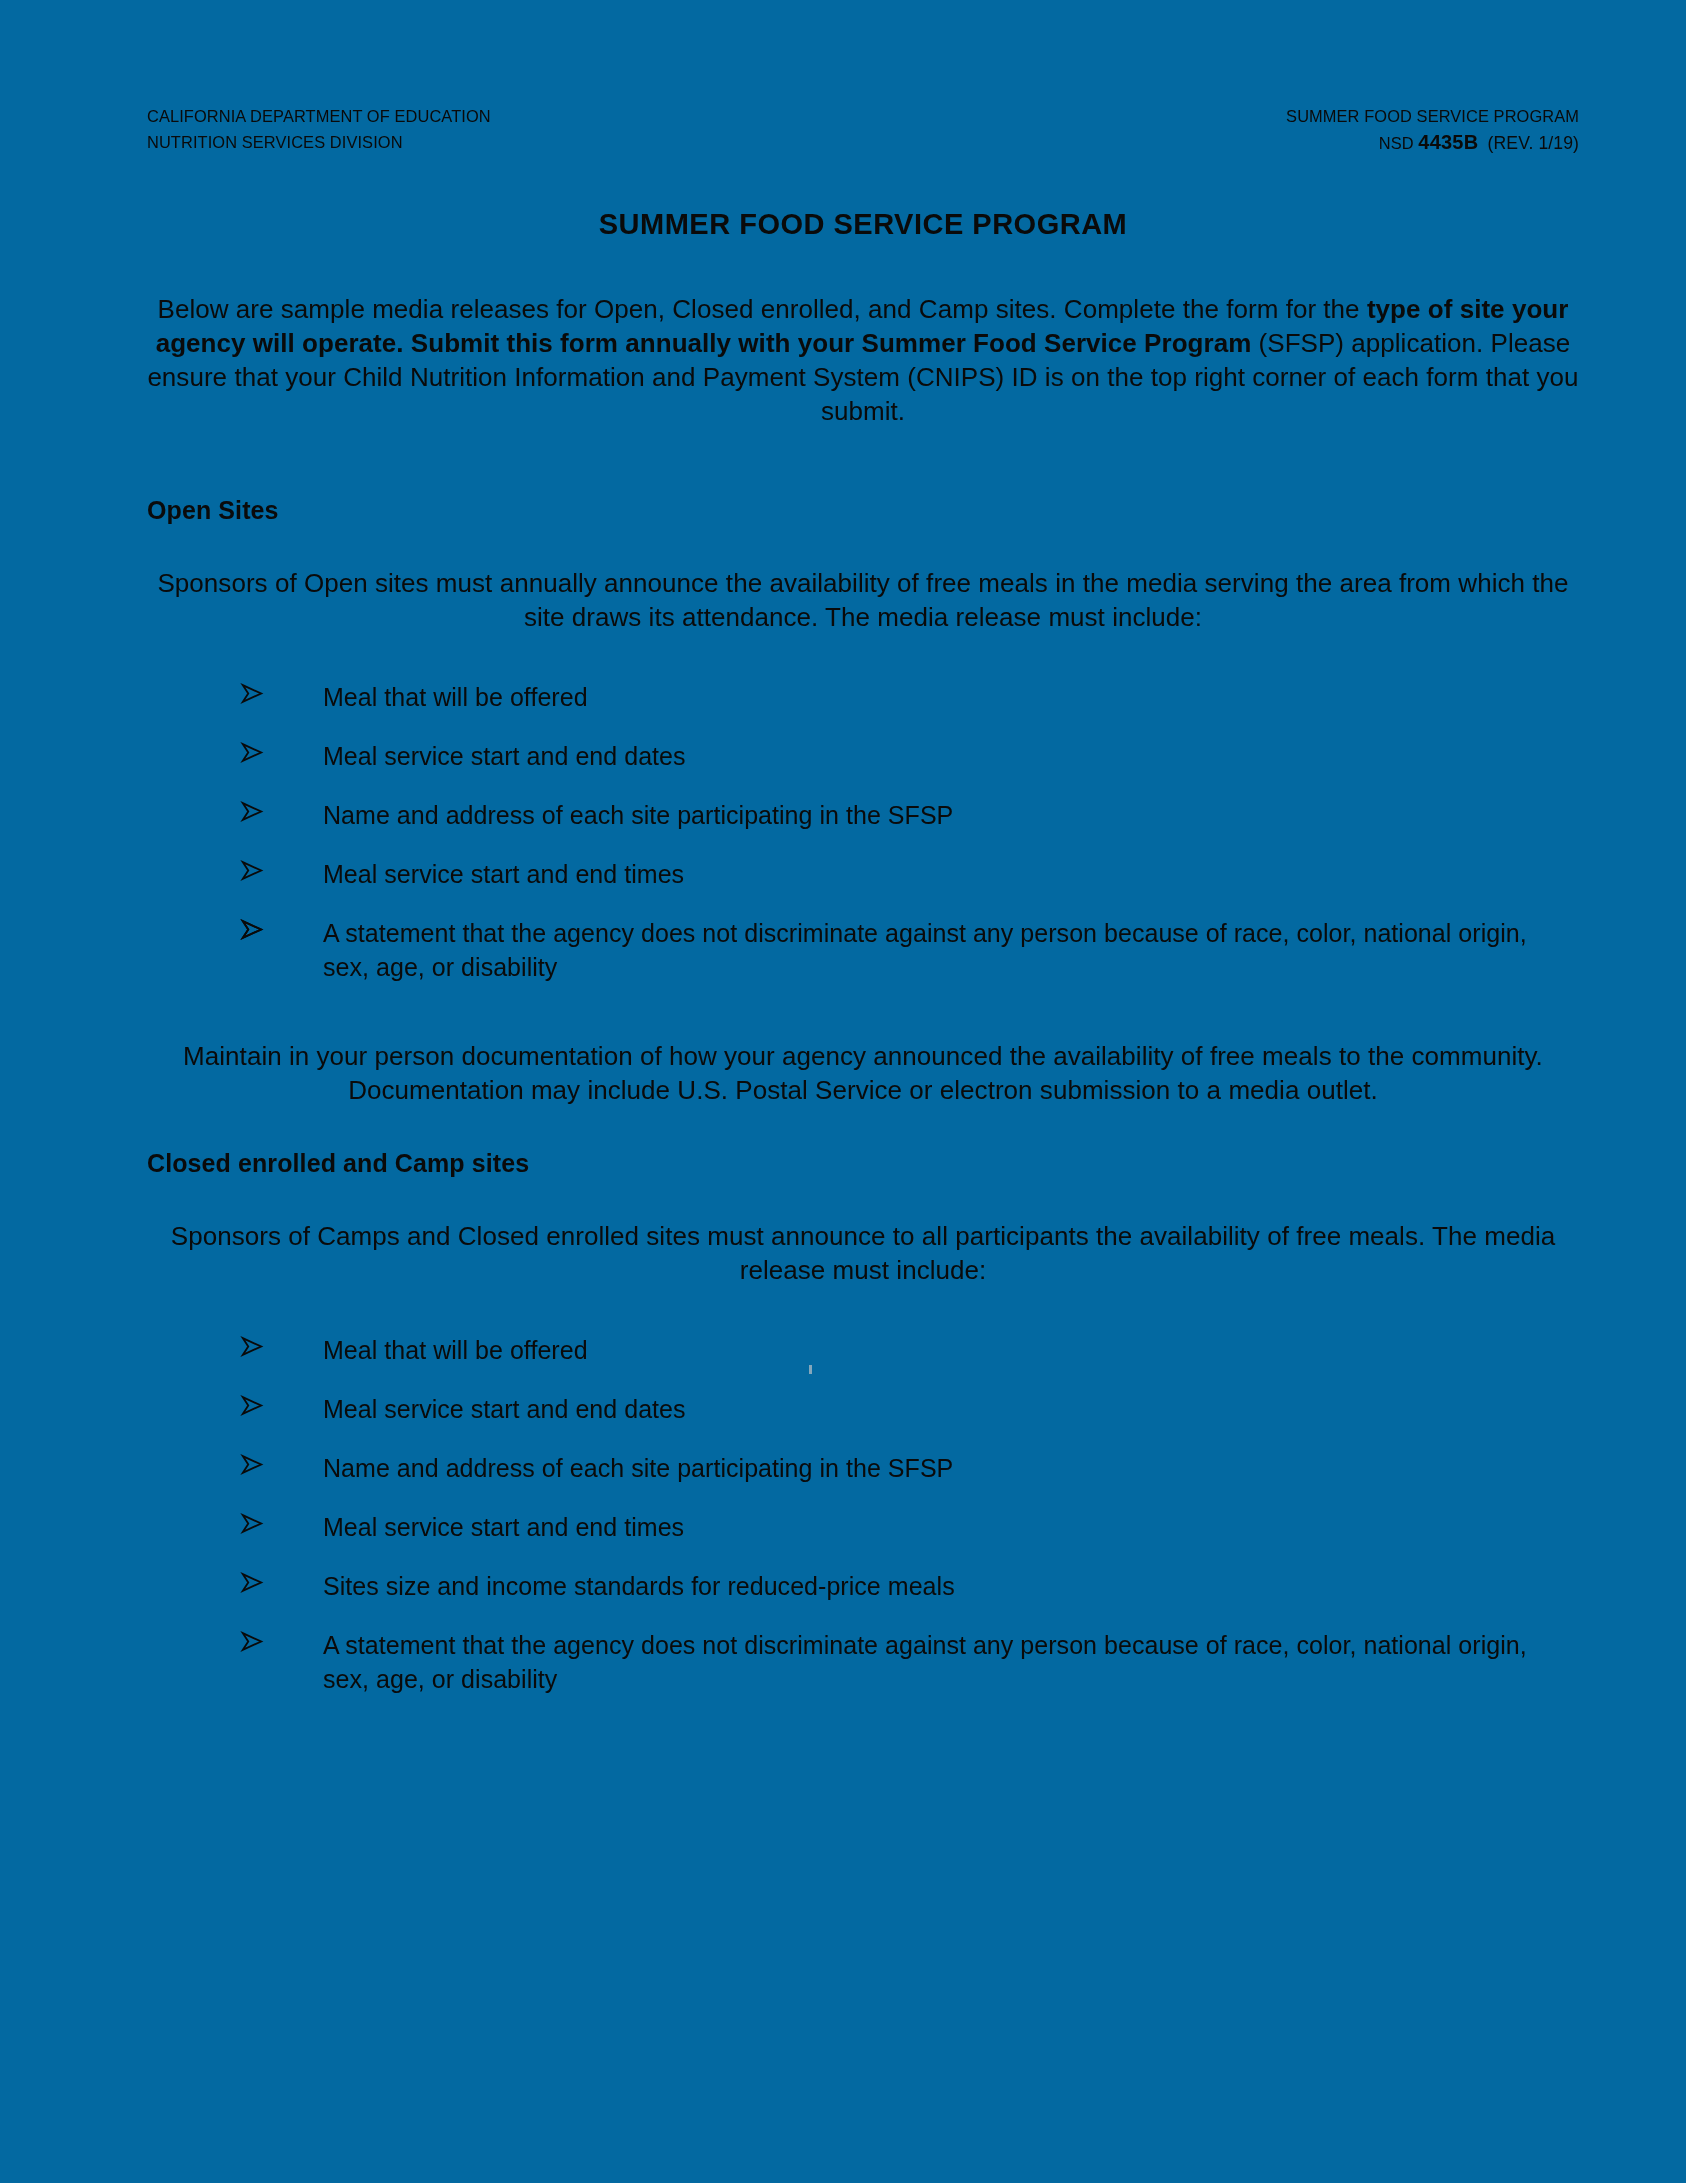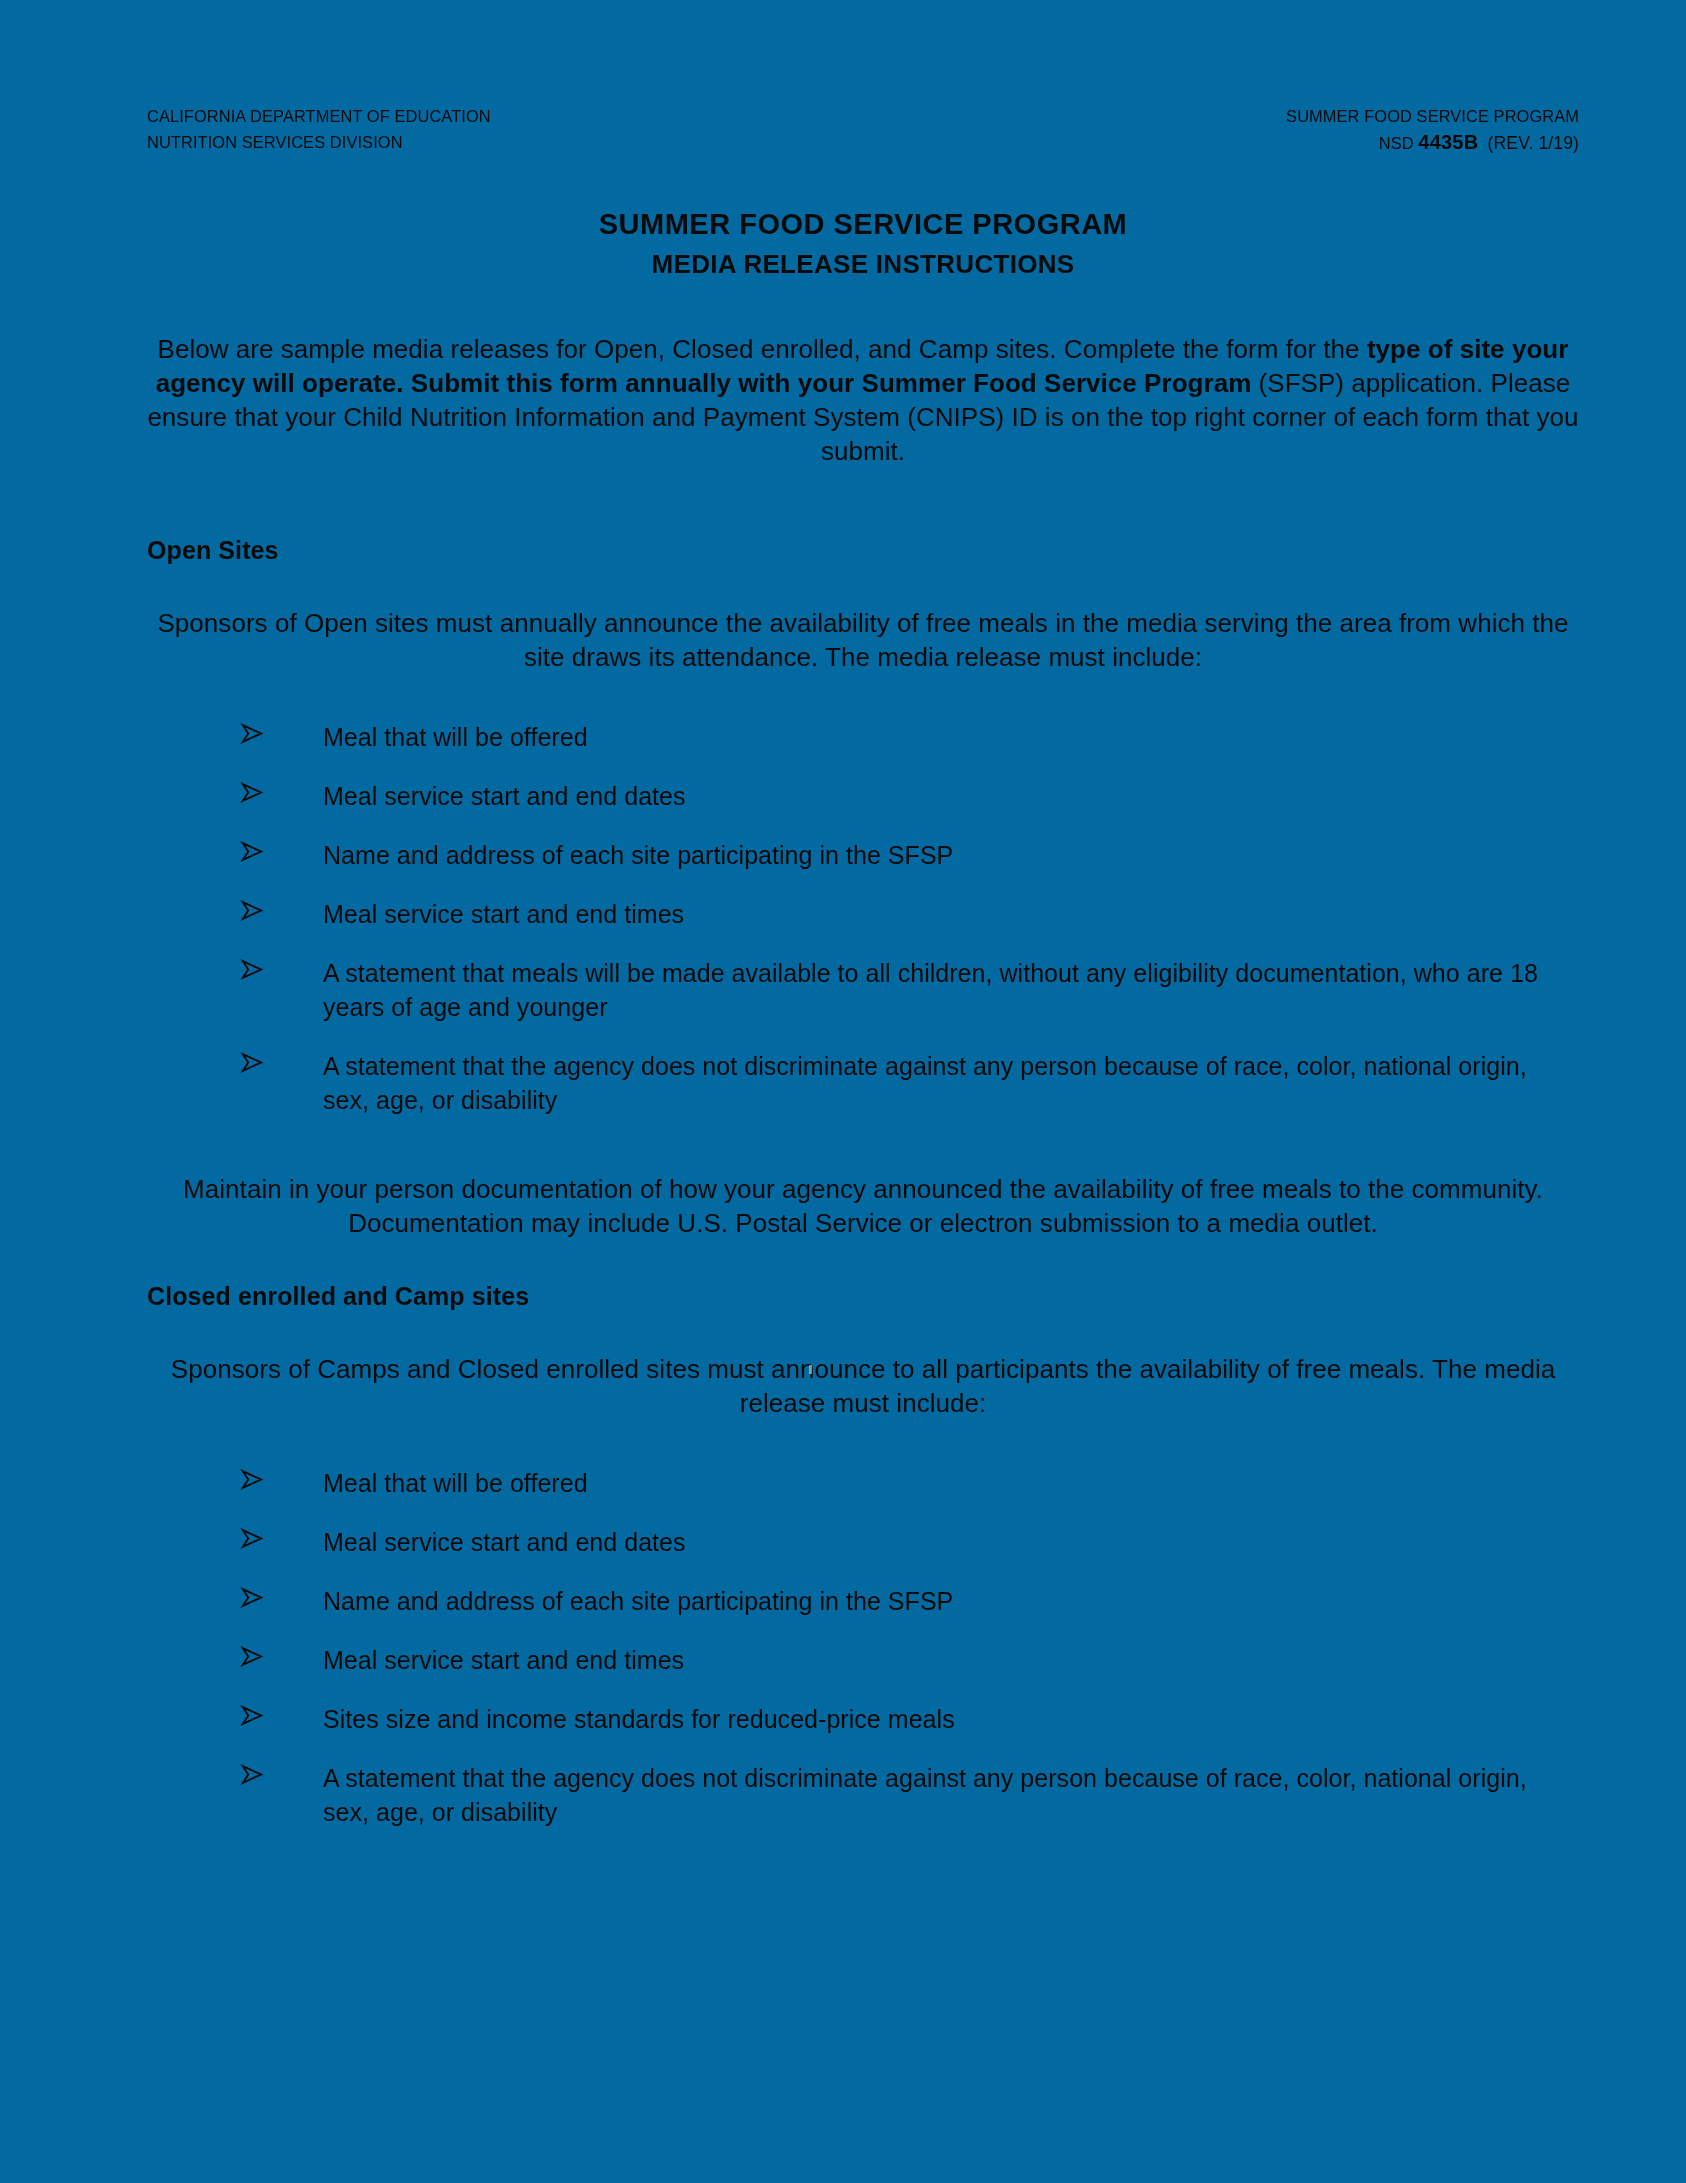--- a/index.html
+++ b/index.html
@@ -167,21 +167,20 @@
       <div class="hdr-right">
         <div class="hdr-line">SUMMER FOOD SERVICE PROGRAM</div>
         <div class="hdr-line row2">
           <span class="nsd-pre">NSD</span><span>&nbsp;</span><span class="nsd-code">4435B</span><span>&nbsp;&nbsp;</span><span class="nsd-rev">(REV. 1/19)</span>
         </div>
       </div>
     </div>
 
     <div class="title-block">
       <div class="title-main">SUMMER FOOD SERVICE PROGRAM</div>
-      <div class="title-sub">MEDIA RELEASE INSTRUCTIONS</div>
     </div>
 
     <div class="para intro">
       <span>Below are sample media releases for Open, Closed enrolled, and Camp sites. Complete the form for the </span><b>type of site your agency will operate. Submit this form annually with your Summer Food Service Program</b><span> (SFSP) application. Please ensure that your Child Nutrition Information and Payment System (CNIPS) ID is on the top right corner of each form that you submit.</span>
     </div>
 
     <div class="gap-lg"></div>
 
     <div class="section-head">Open Sites</div>
 
@@ -223,21 +222,20 @@
           </svg>
         </span>
         <span>Meal service start and end times</span>
       </li>
       <li class="bullet-item">
         <span class="bullet-marker">
           <svg viewBox="0 0 36 30" xmlns="http://www.w3.org/2000/svg">
             <path d="M7 5 L29 15 L7 25 L13.5 15 Z" fill="none" stroke="#0a0a0a" stroke-width="2.2" stroke-linejoin="miter"></path>
           </svg>
         </span>
-        <span>A statement that meals will be made available to all children, without any eligibility documentation, who are 18 years of age and younger</span>
       </li>
       <li class="bullet-item">
         <span class="bullet-marker">
           <svg viewBox="0 0 36 30" xmlns="http://www.w3.org/2000/svg">
             <path d="M7 5 L29 15 L7 25 L13.5 15 Z" fill="none" stroke="#0a0a0a" stroke-width="2.2" stroke-linejoin="miter"></path>
           </svg>
         </span>
         <span>A statement that the agency does not discriminate against any person because of race, color, national origin, sex, age, or disability</span>
       </li>
     </ul>

